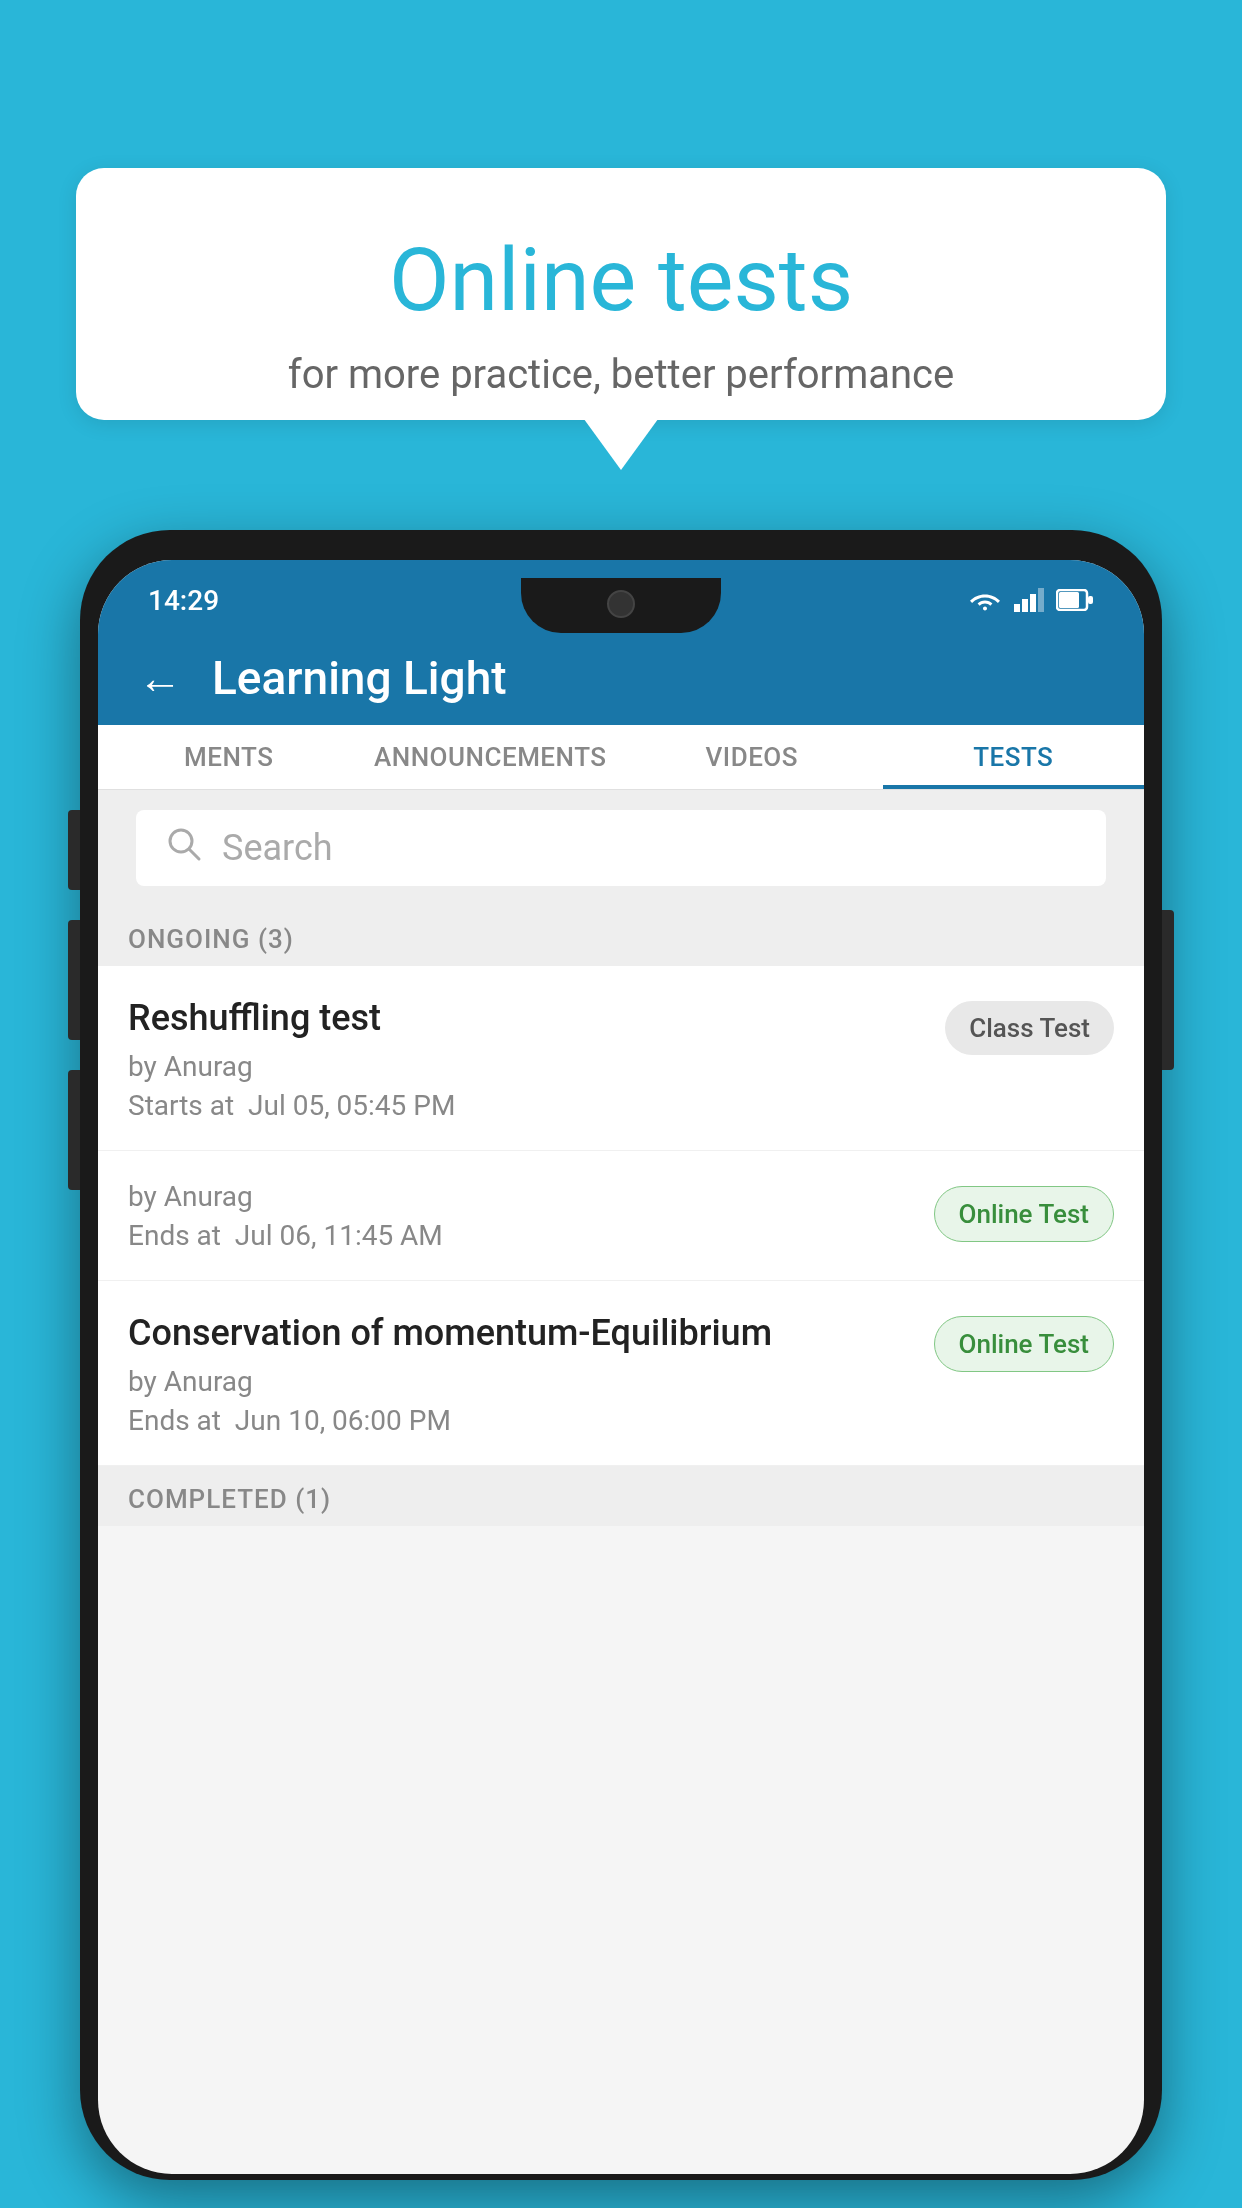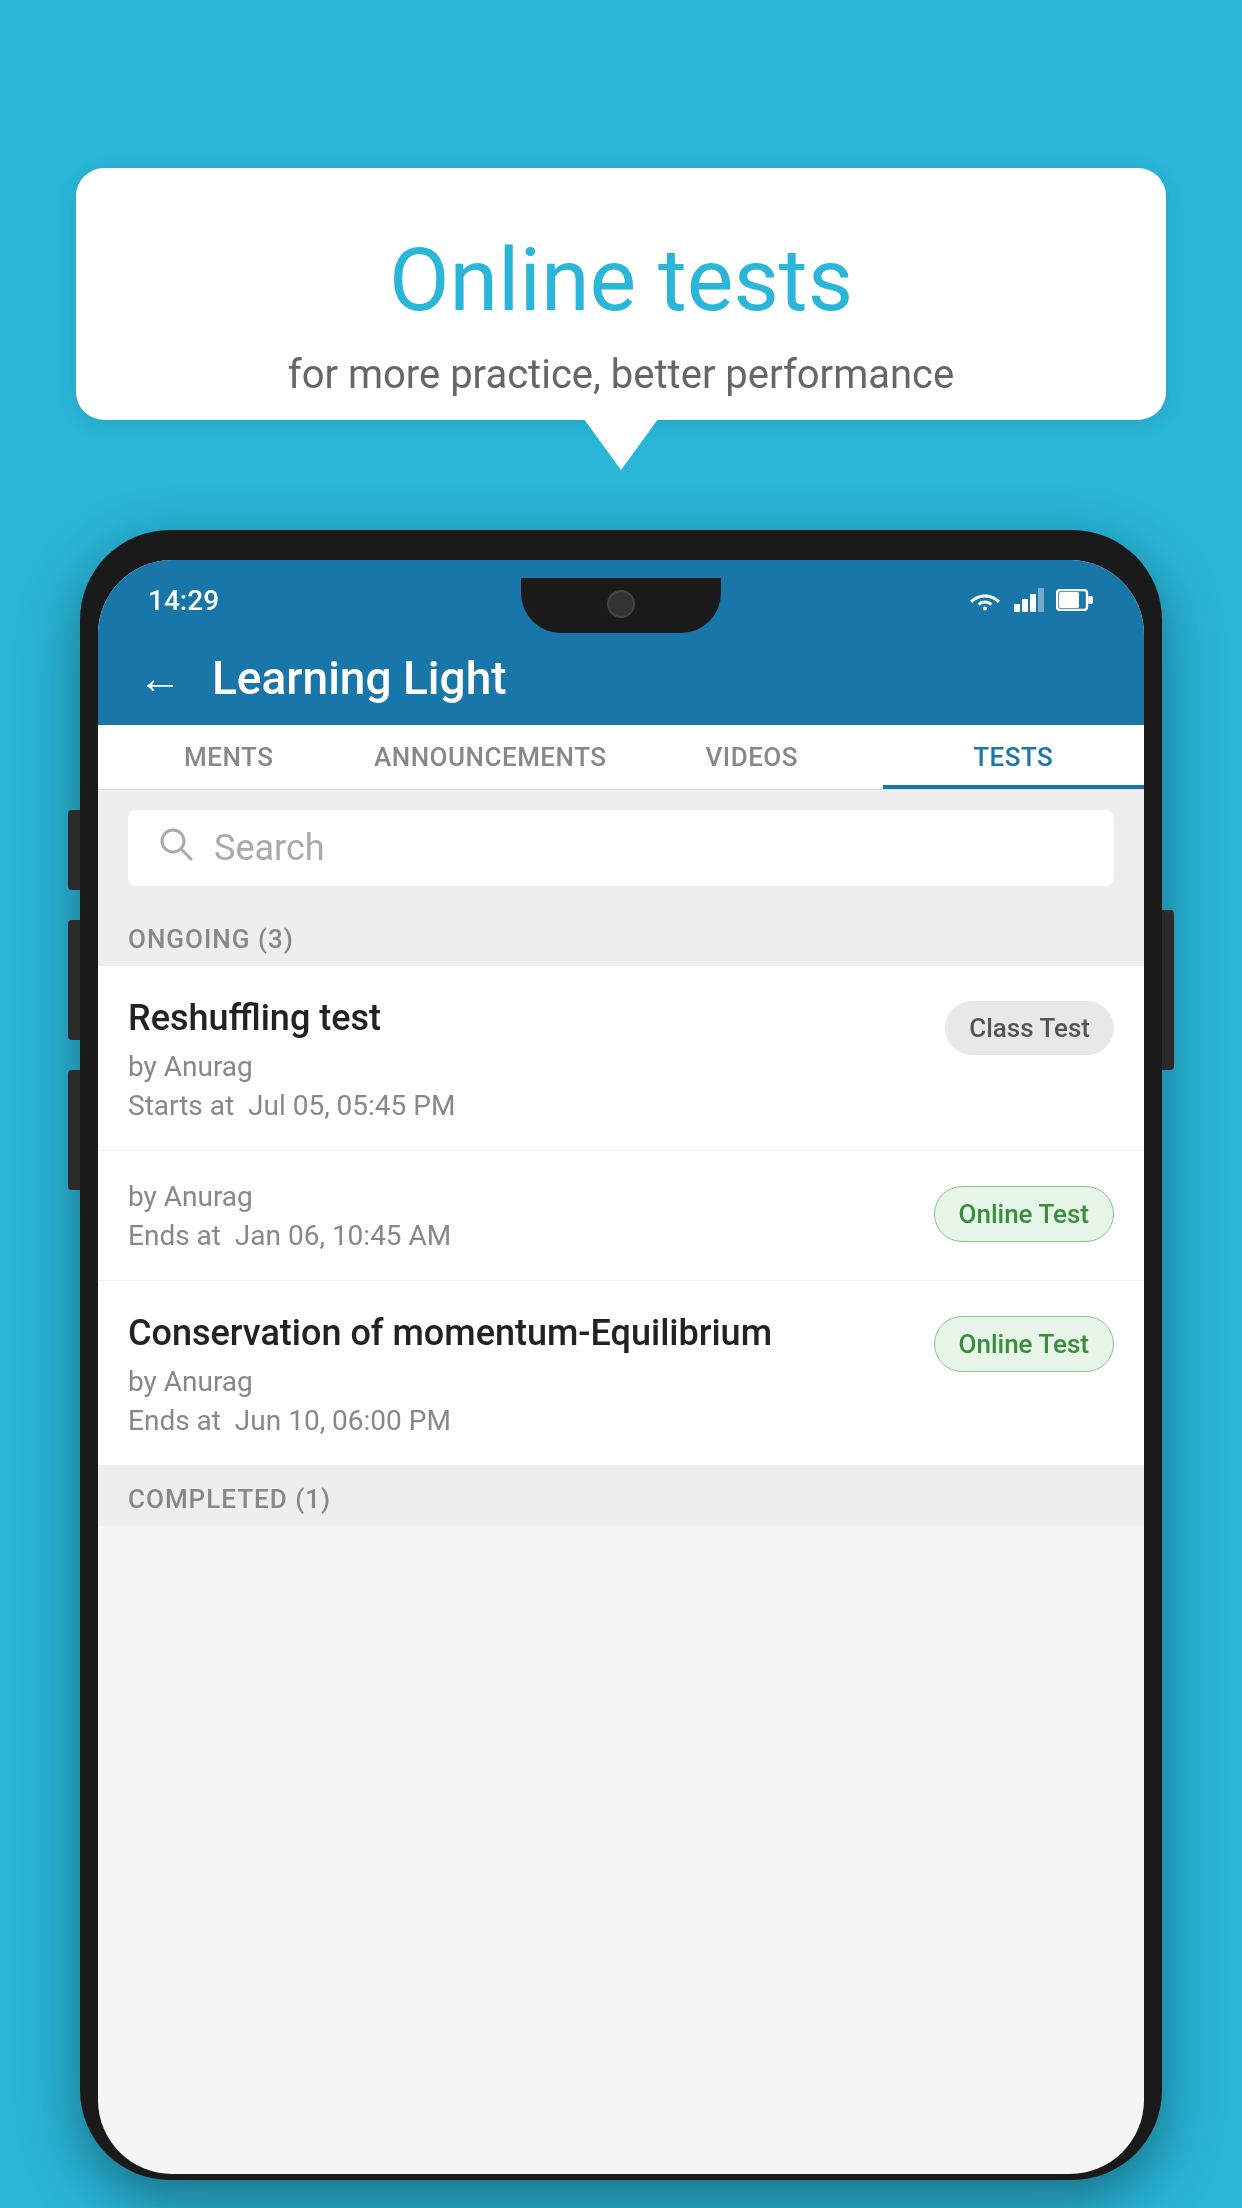--- a/index.html
+++ b/index.html
@@ -224,21 +224,21 @@
       bottom: 0;
       left: 0;
       right: 0;
       height: 4px;
       background: #1976a8;
     }
 
     
     .search-container {
       width: 100%;
-      padding: 20px 30px;
+      padding: 20px 38px;
       background: #eeeeee;
     }
 
     .search-bar {
       width: 100%;
       height: 76px;
       background: white;
       border-radius: 8px;
       display: flex;
       align-items: center;
@@ -430,21 +430,21 @@
               <span>Starts at</span>&nbsp;&nbsp;<span>Jul 05, 05:45 PM</span>
             </div>
           </div>
           <div class="test-badge badge-class">Class Test</div>
         </div>
 
         <div class="test-item">
           <div class="test-info">
             <div class="test-by">by Anurag</div>
             <div class="test-date">
-              <span>Ends at</span>&nbsp;&nbsp;<span>Jan 06, 10:45 AM</span>
+              <span>Ends at</span>&nbsp;&nbsp;<span>Jul 06, 11:45 AM</span>
             </div>
           </div>
           <div class="test-badge badge-online">Online Test</div>
         </div>
 
         <div class="test-item">
           <div class="test-info">
             <div class="test-name">Conservation of momentum-Equilibrium</div>
             <div class="test-by">by Anurag</div>
             <div class="test-date">

